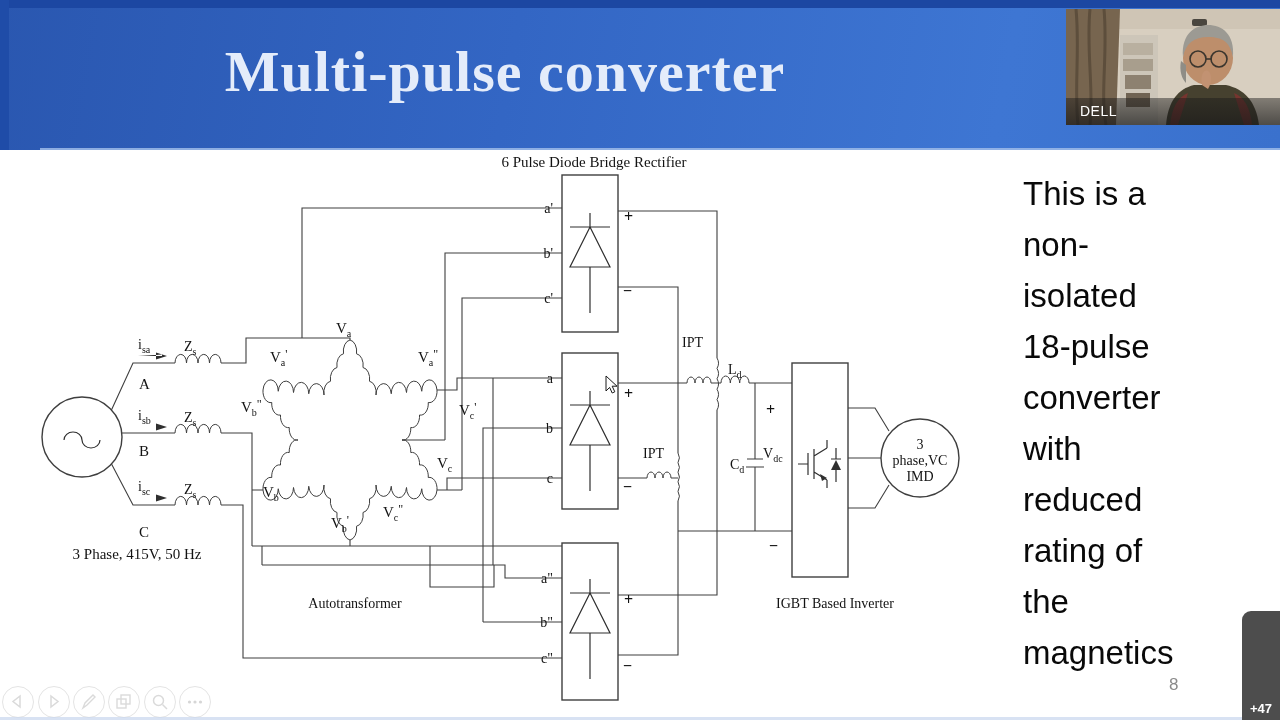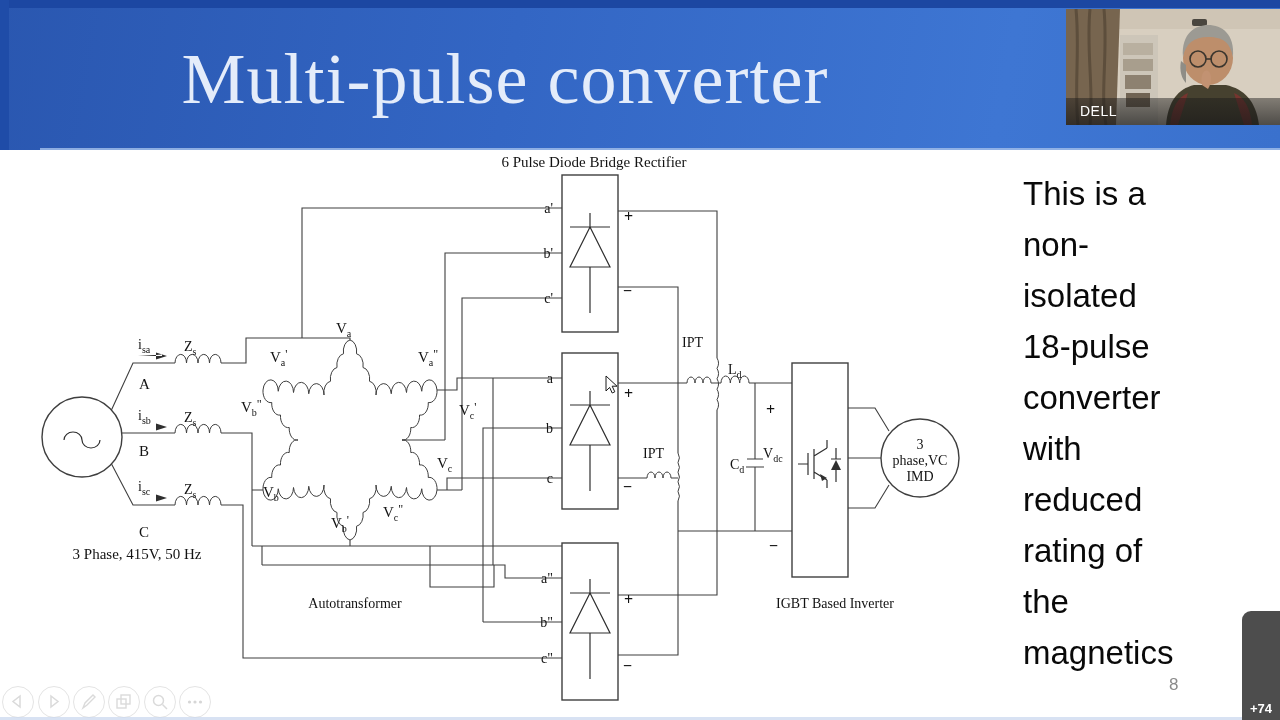--- a/index.html
+++ b/index.html
@@ -5,21 +5,21 @@
   html,body{margin:0;padding:0;}
   body{width:1280px;height:720px;position:relative;overflow:hidden;background:#ffffff;
        font-family:"Liberation Sans",sans-serif;}
 
   
   .header{position:absolute;left:0;top:0;width:1280px;height:150px;
           background:linear-gradient(100deg,#2a57b0 0%,#3366c4 40%,#3e76d3 78%,#3a71cd 100%);}
   .header-top-edge{position:absolute;left:0;top:0;width:1280px;height:8px;background:#1c47a2;}
   .header-left-edge{position:absolute;left:0;top:0;width:9px;height:150px;background:#1f4ca8;}
   .slide-title{position:absolute;left:0;top:38px;width:1010px;text-align:center;
-               font-family:"Liberation Serif",serif;font-size:72px;font-weight:400;
+               font-family:"Liberation Serif",serif;font-size:58px;font-weight:700;
                color:#e4ecfa;letter-spacing:1px;}
   .header-underline{position:absolute;left:40px;top:148px;width:1240px;height:2px;
                     background:#9fbce9;opacity:.85;}
 
   
   .webcam{position:absolute;left:1066px;top:9px;width:214px;height:116px;overflow:hidden;
           background:#d9d0c1;}
   .webcam svg{display:block;}
   .name-bar{position:absolute;left:0;bottom:0;width:214px;height:27px;
             background:linear-gradient(180deg,rgba(25,25,25,.45),rgba(25,25,25,.72));padding-left:37px;}
@@ -109,21 +109,21 @@
 18-pulse
 converter
 with
 reduced
 rating of
 the
 magnetics</div>
 <div class="page-number">8</div>
 
 <div class="thumb-panel">
-  <div class="thumb-badge">+74</div>
+  <div class="thumb-badge">+47</div>
 </div>
 
 <svg class="diagram" width="1010" height="570" viewBox="0 150 1010 570">
 
   <path class="wire" d="
     M111 411 L133 363 L175 363
     M221 363 L246 363 L246 338 L350 338 L350 340
     M122 433 L175 433
     M221 433 L252 433 L252 546
     M252 490 L263 490

